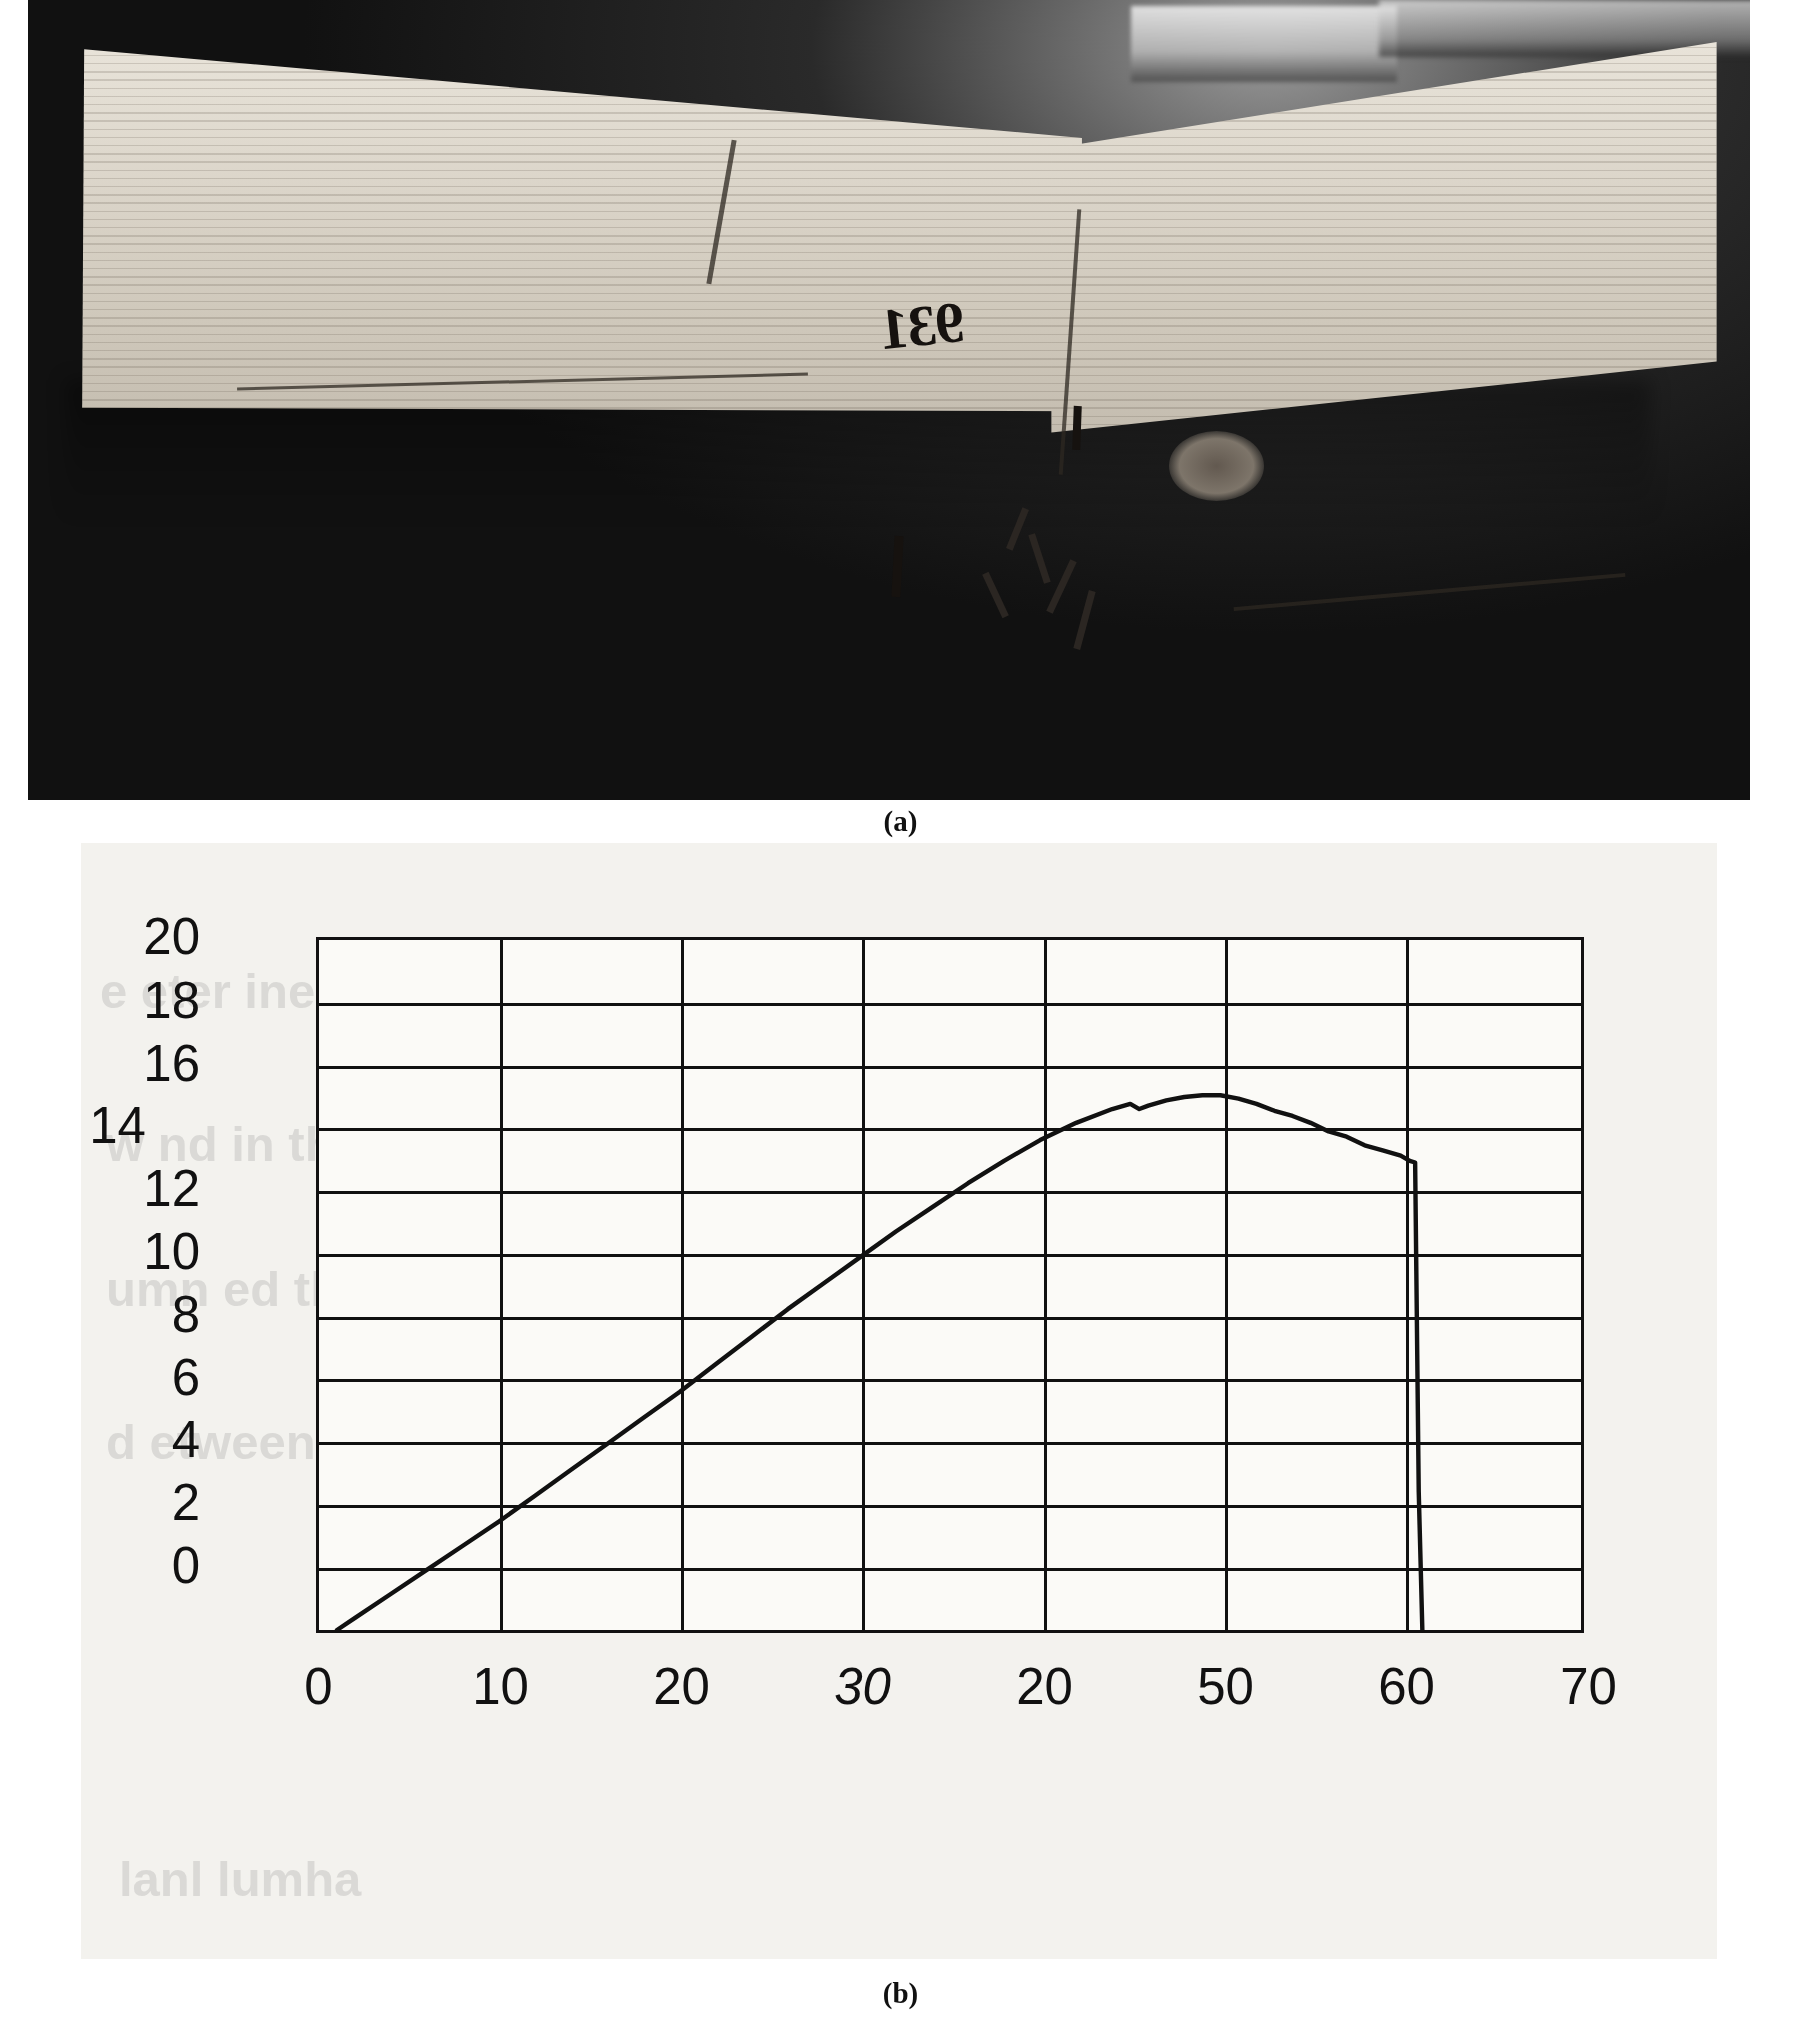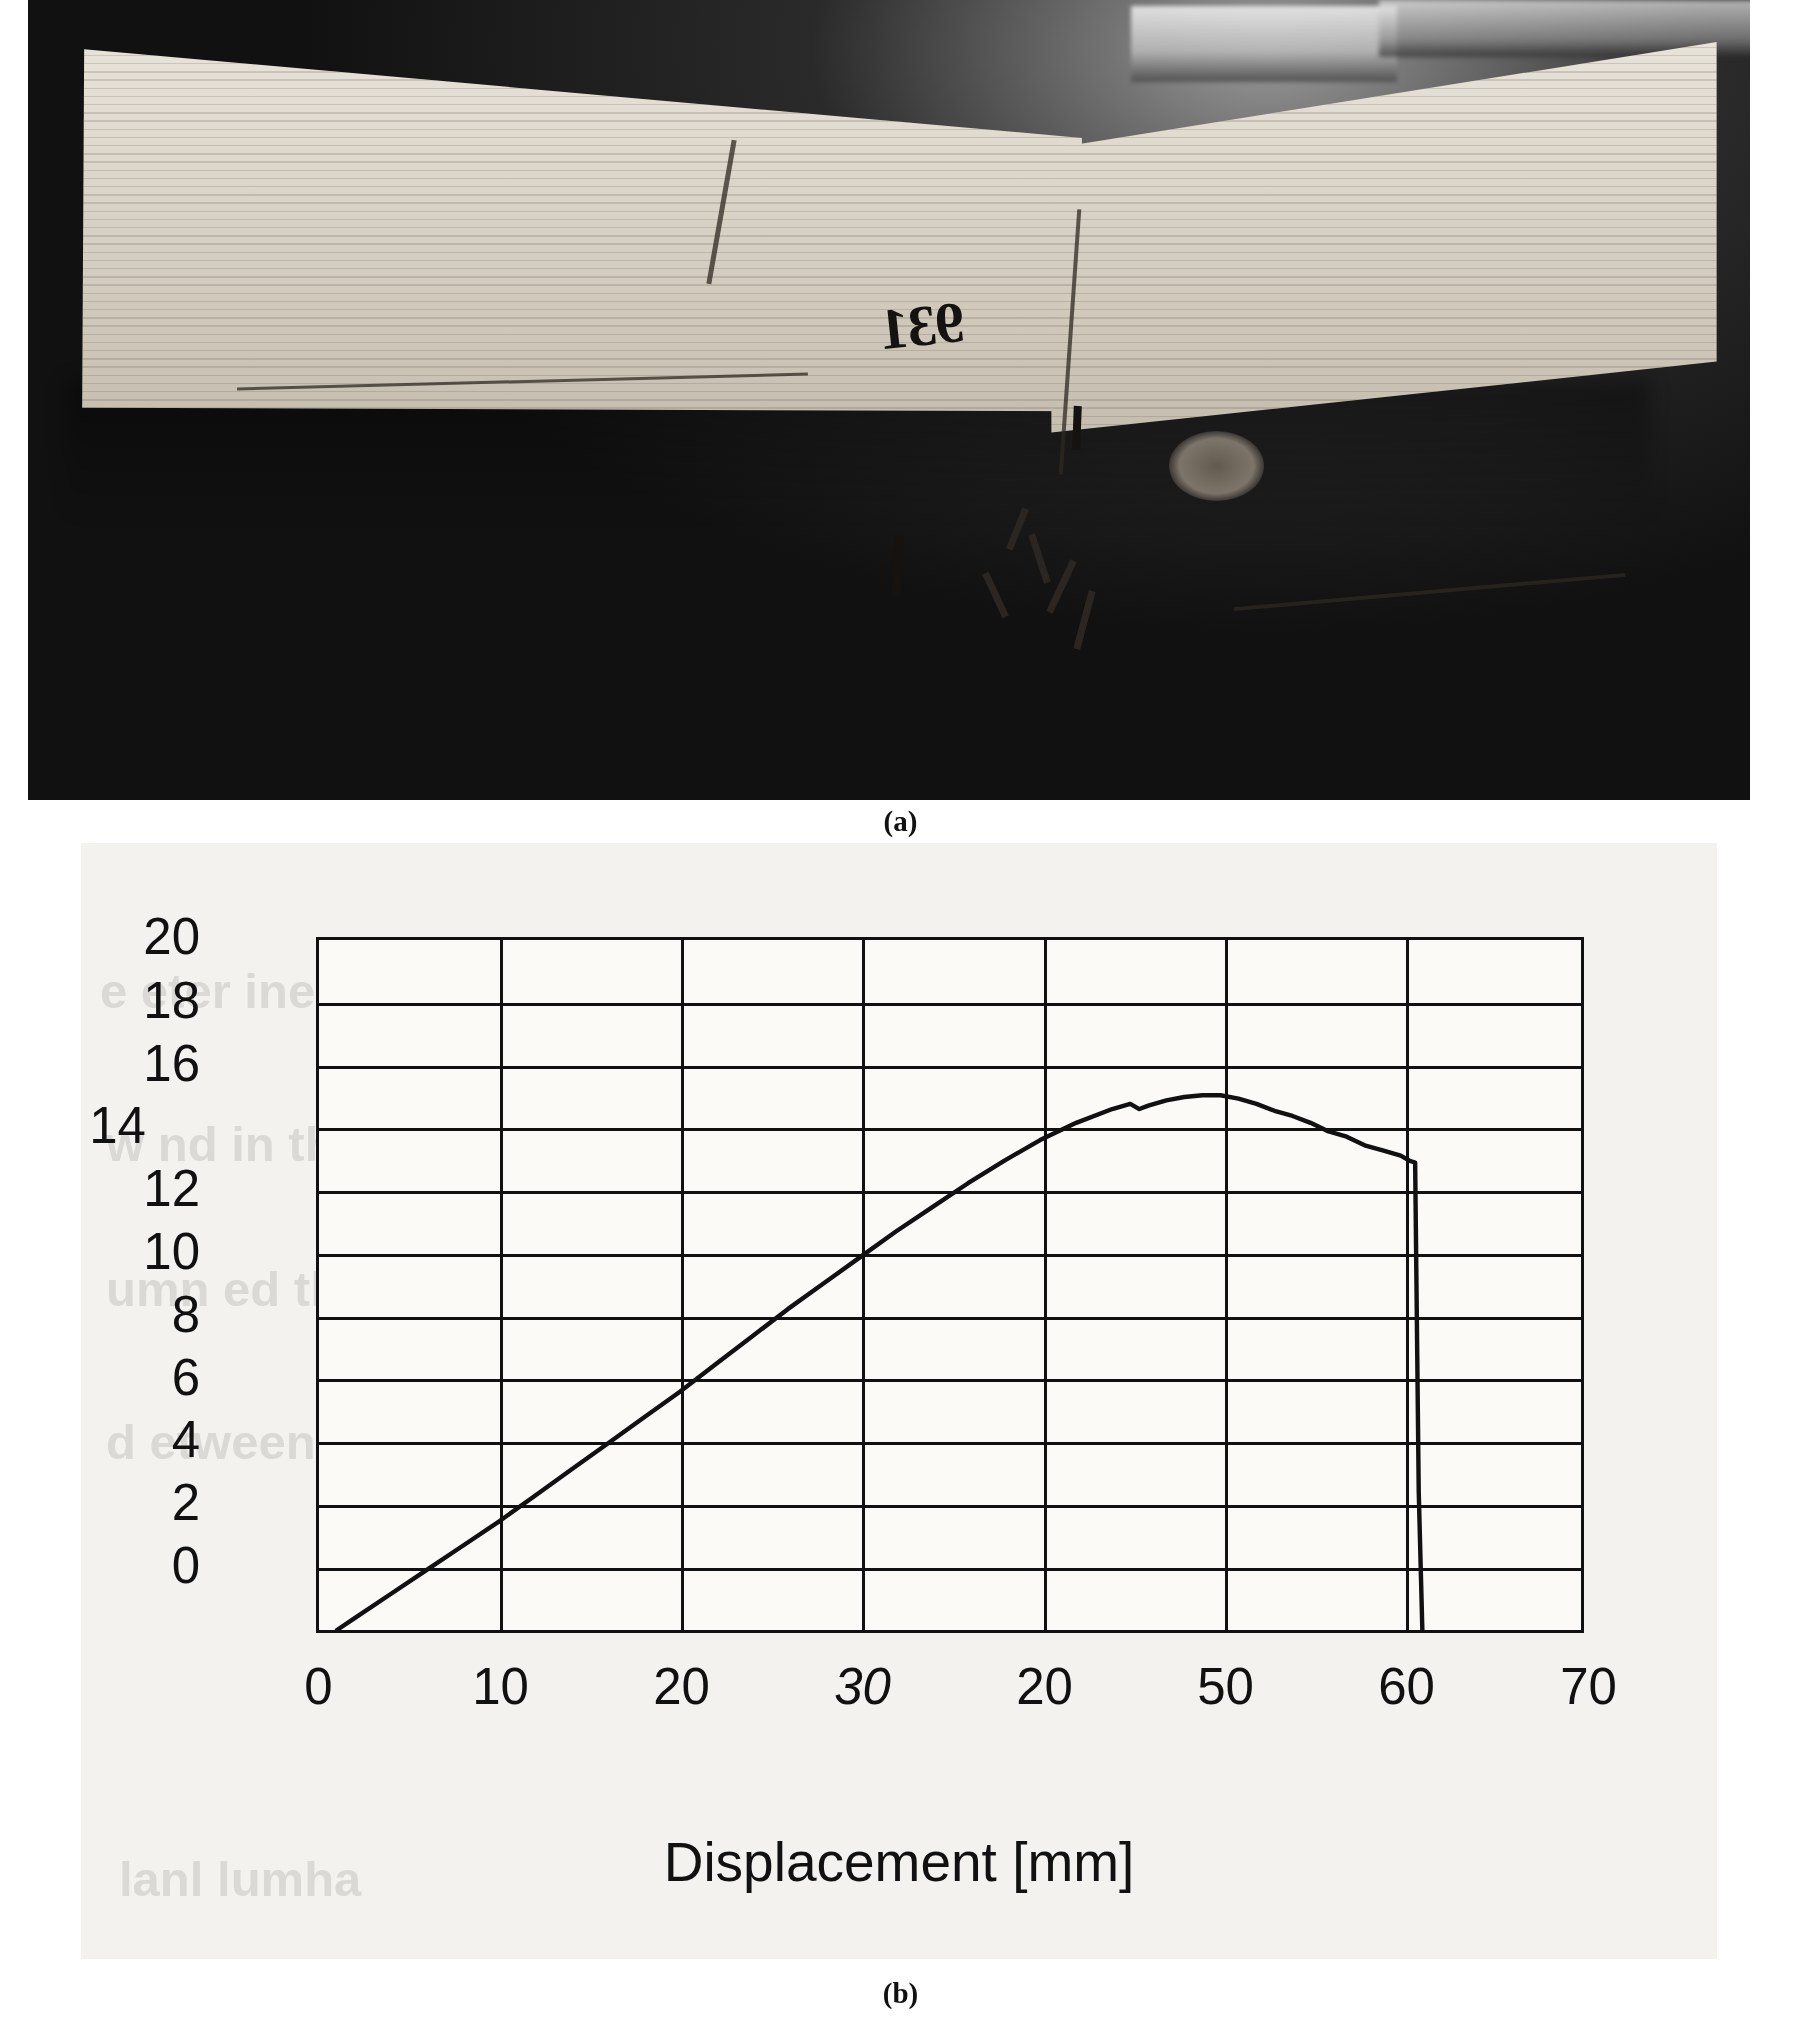--- a/index.html
+++ b/index.html
@@ -330,19 +330,18 @@
         <div class="gl gl-v" style="left:543px;"></div>
         <div class="gl gl-v" style="left:725px;"></div>
         <div class="gl gl-v" style="left:906px;"></div>
         <div class="gl gl-v" style="left:1087px;"></div>
 
         <svg class="curve" viewBox="0 0 2000 1098" preserveAspectRatio="none">
           <polyline id="series-path" fill="none" stroke="#111111" stroke-width="7" stroke-linejoin="round" stroke-linecap="round" points="28.57,1098.00 57.14,1078.79 114.29,1040.36 171.43,1001.92 228.57,963.50 285.71,925.07 342.86,883.89 400.00,842.71 457.14,801.54 514.29,760.37 571.43,719.19 628.57,675.27 685.71,631.35 742.86,587.43 800.00,546.25 857.14,505.08 914.29,463.90 971.43,425.47 1028.57,387.05 1085.71,351.36 1142.86,318.42 1200.00,290.97 1257.14,269.01 1285.71,260.78 1300.00,269.01 1314.29,263.52 1342.86,255.29 1371.43,249.80 1400.00,247.05 1428.57,247.05 1457.14,252.54 1485.71,260.78 1514.29,271.75 1542.86,279.99 1571.43,290.97 1600.00,304.70 1628.57,312.93 1657.14,326.65 1685.71,334.89 1714.29,343.13 1728.57,351.36 1737.14,354.11 1742.86,878.40 1748.57,1098.00"></polyline>
         </svg>
       </div>
 
-      <div class="xlabel-bottom">Displacement [mm]</div>
     </div>
   </div>
 
   <div class="subcap subcap-b">(b)</div>
 </div>
 
 
 </body></html>

